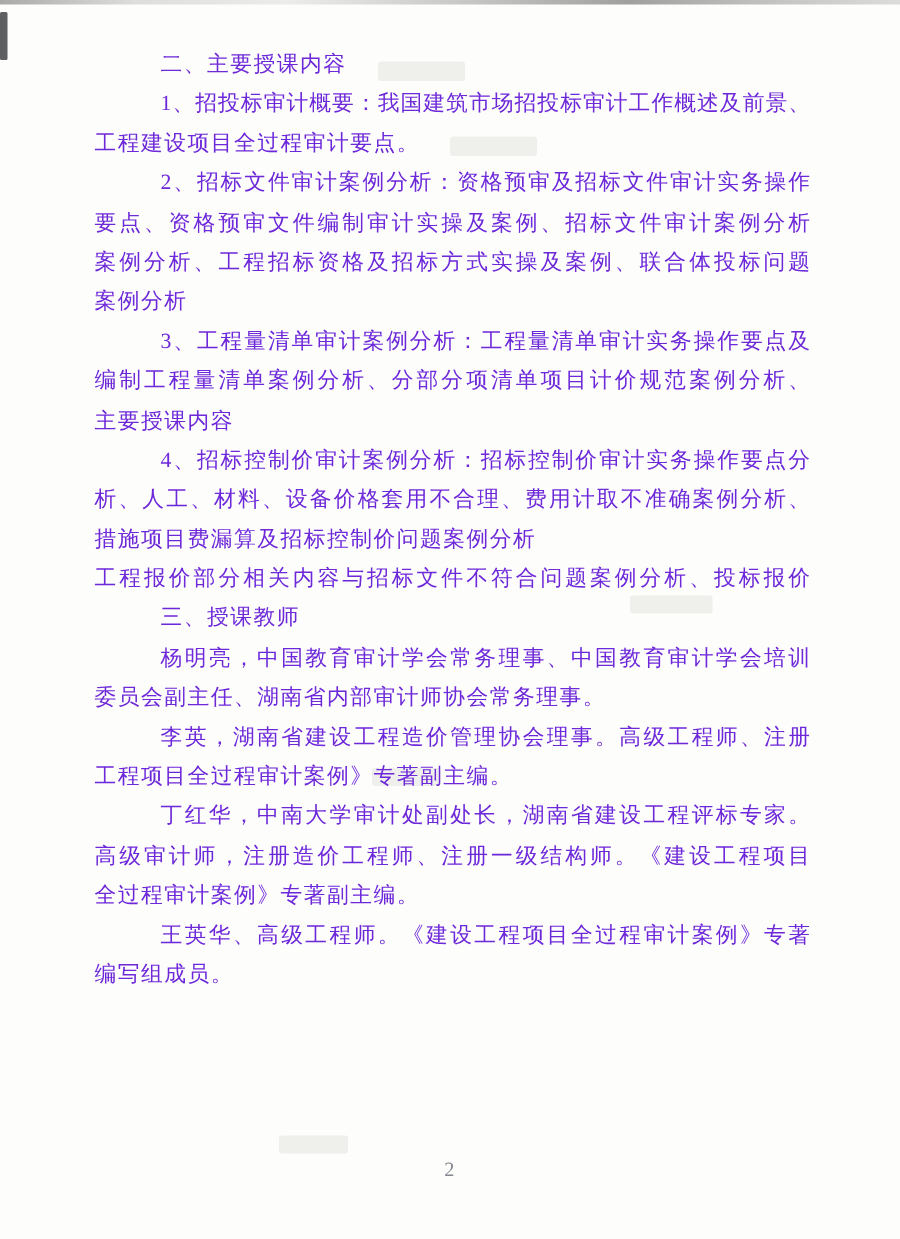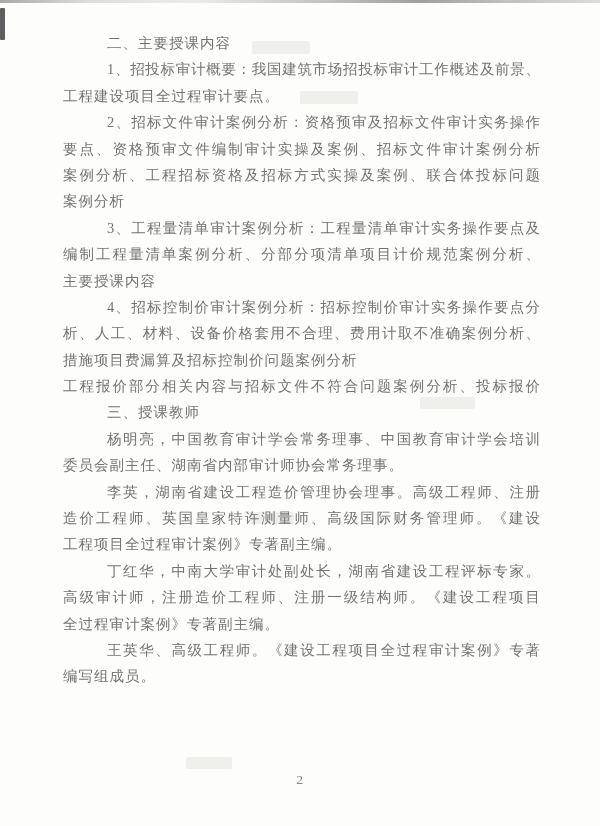--- a/index.html
+++ b/index.html
@@ -53,40 +53,39 @@
 
   <div class="scan-top-edge"></div>
   <div class="scan-left-mark"></div>
 
   <div class="smudge" style="left:252px;top:41px;width:58px;height:13px;"></div>
   <div class="smudge" style="left:300px;top:91px;width:58px;height:13px;"></div>
   <div class="smudge" style="left:420px;top:397px;width:55px;height:12px;"></div>
   <div class="smudge" style="left:248px;top:512px;width:46px;height:12px;"></div>
   <div class="smudge" style="left:186px;top:757px;width:46px;height:12px;"></div>
 
-  <div class="text-block" style="color: #737373;">
+  <div class="text-block" style="color: #6d28d9;">
       <div class="line indent">二、主要授课内容</div>
       <div class="line indent just">1、招投标审计概要：我国建筑市场招投标审计工作概述及前景、</div>
       <div class="line">工程建设项目全过程审计要点。</div>
       <div class="line indent just">2、招标文件审计案例分析：资格预审及招标文件审计实务操作</div>
       <div class="line just">要点、资格预审文件编制审计实操及案例、招标文件审计案例分析</div>
       <div class="line just">案例分析、工程招标资格及招标方式实操及案例、联合体投标问题</div>
       <div class="line">案例分析</div>
       <div class="line indent just">3、工程量清单审计案例分析：工程量清单审计实务操作要点及</div>
       <div class="line just">编制工程量清单案例分析、分部分项清单项目计价规范案例分析、</div>
       <div class="line">主要授课内容</div>
       <div class="line indent just">4、招标控制价审计案例分析：招标控制价审计实务操作要点分</div>
       <div class="line just">析、人工、材料、设备价格套用不合理、费用计取不准确案例分析、</div>
       <div class="line">措施项目费漏算及招标控制价问题案例分析</div>
       <div class="line just">工程报价部分相关内容与招标文件不符合问题案例分析、投标报价</div>
       <div class="line indent">三、授课教师</div>
       <div class="line indent just">杨明亮，中国教育审计学会常务理事、中国教育审计学会培训</div>
       <div class="line">委员会副主任、湖南省内部审计师协会常务理事。</div>
       <div class="line indent just">李英，湖南省建设工程造价管理协会理事。高级工程师、注册</div>
-      <div class="line just">造价工程师、英国皇家特许测量师、高级国际财务管理师。《建设</div>
       <div class="line">工程项目全过程审计案例》专著副主编。</div>
       <div class="line indent just">丁红华，中南大学审计处副处长，湖南省建设工程评标专家。</div>
       <div class="line just">高级审计师，注册造价工程师、注册一级结构师。《建设工程项目</div>
       <div class="line">全过程审计案例》专著副主编。</div>
       <div class="line indent just">王英华、高级工程师。《建设工程项目全过程审计案例》专著</div>
       <div class="line">编写组成员。</div>
     </div>
 
   <div class="page-number">2</div>
 

